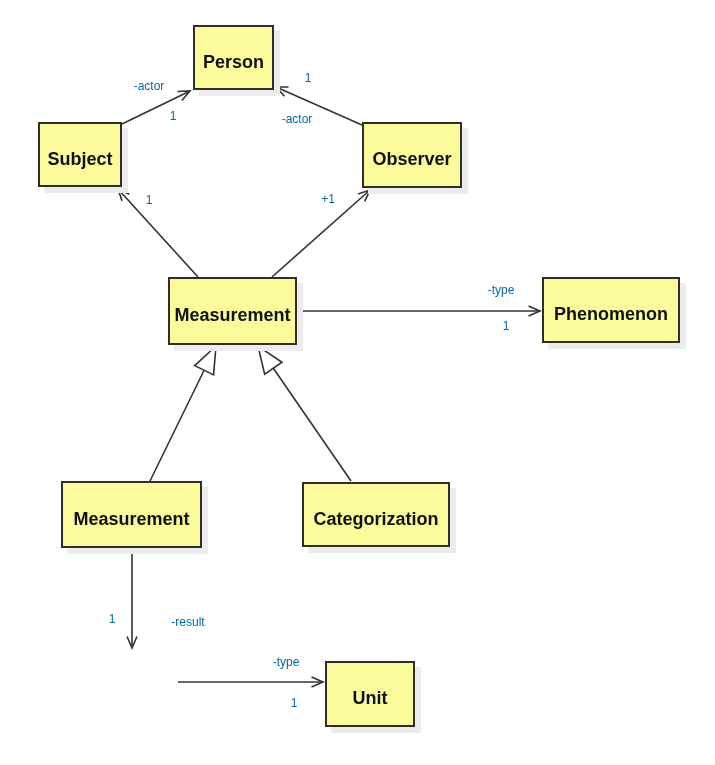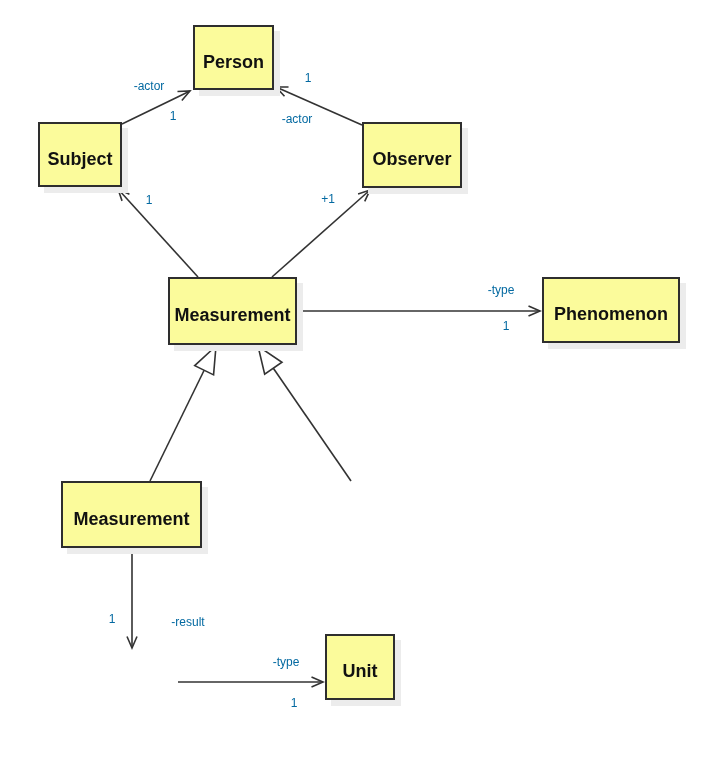--- a/index.html
+++ b/index.html
@@ -82,23 +82,26 @@
   </div>
 
   <div class="node" style="left:542px;top:277px;width:138px;height:66px">
     <span class="node-label">Phenomenon</span>
   </div>
 
   <div class="node" style="left:61px;top:481px;width:141px;height:67px">
     <span class="node-label">Measurement</span>
   </div>
 
+  <div class="node" style="left:302px;top:482px;width:148px;height:65px">
+    <span class="node-label">Categorization</span>
+  </div>
 
 
-  <div class="node" style="left:325px;top:634px;width:70px;height:66px">
+  <div class="node" style="left:325px;top:661px;width:90px;height:66px">
     <span class="node-label">Unit</span>
   </div>
 
   <div class="edge-label" style="left:149px;top:87px">-actor</div>
   <div class="edge-label" style="left:173px;top:117px">1</div>
 
   <div class="edge-label" style="left:308px;top:79px">1</div>
   <div class="edge-label" style="left:297px;top:120px">-actor</div>
 
   <div class="edge-label" style="left:149px;top:201px">1</div>

